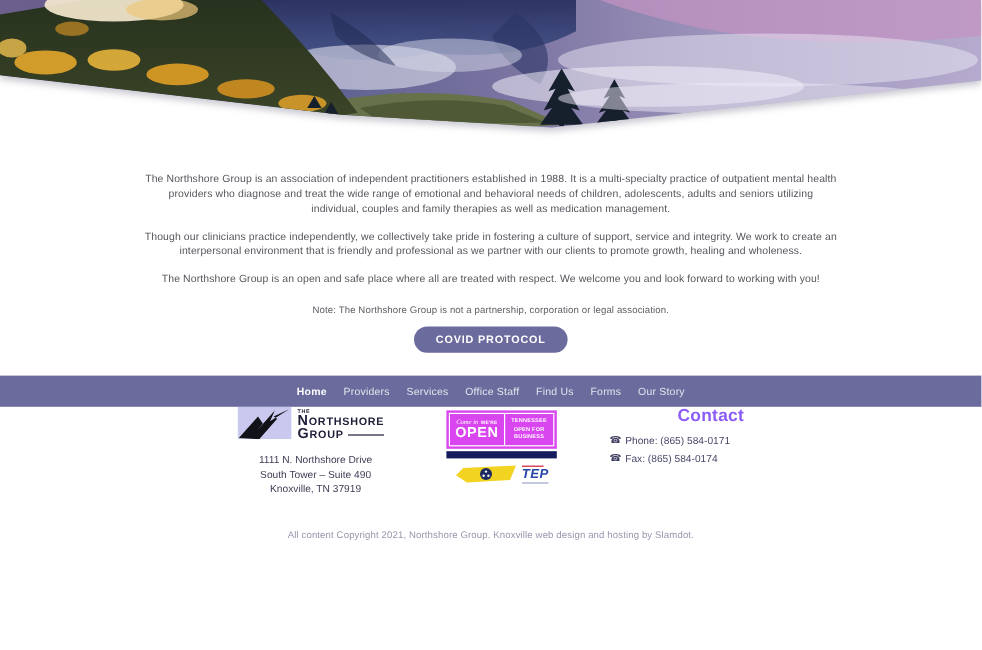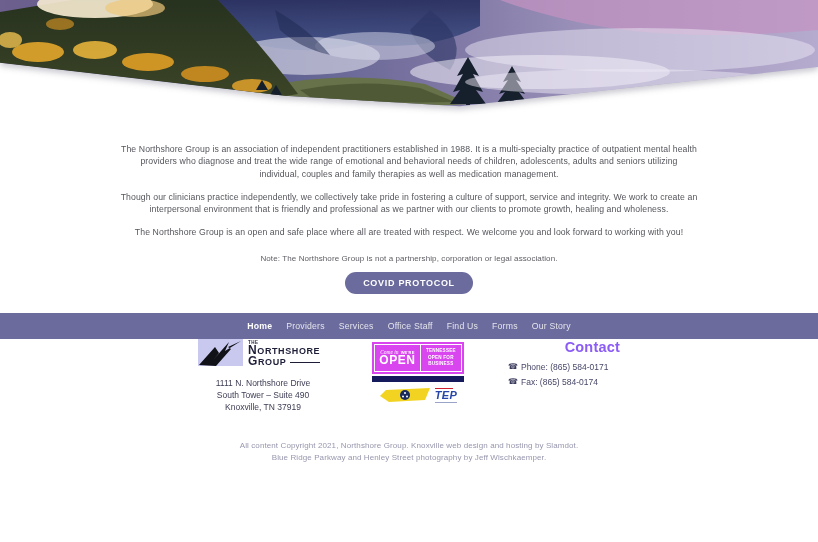--- a/index.html
+++ b/index.html
@@ -245,14 +245,13 @@
     <div class="contact-line">
       <span class="phone-glyph">☎</span>
       <span>Fax: (865) 584-0174</span>
     </div>
   </div>
 
 </footer>
 
 <div class="copyright">
   <div>All content Copyright 2021, Northshore Group. Knoxville web design and hosting by Slamdot.</div>
-  <div>Blue Ridge Parkway and Henley Street photography by Jeff Wischkaemper.</div>
 </div>
 
 </body></html>

